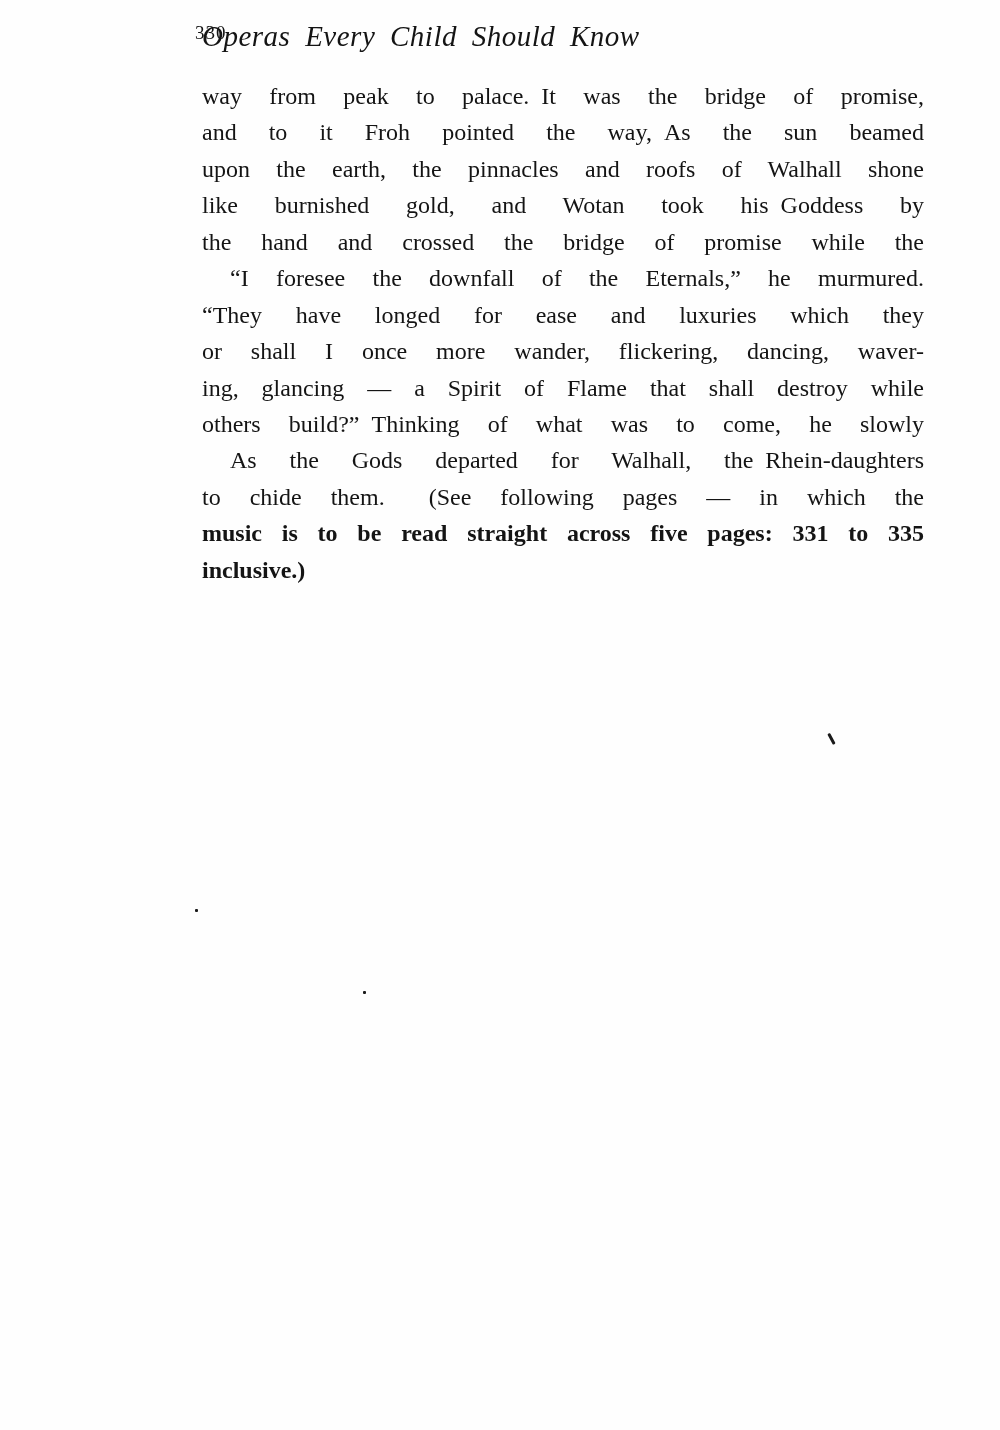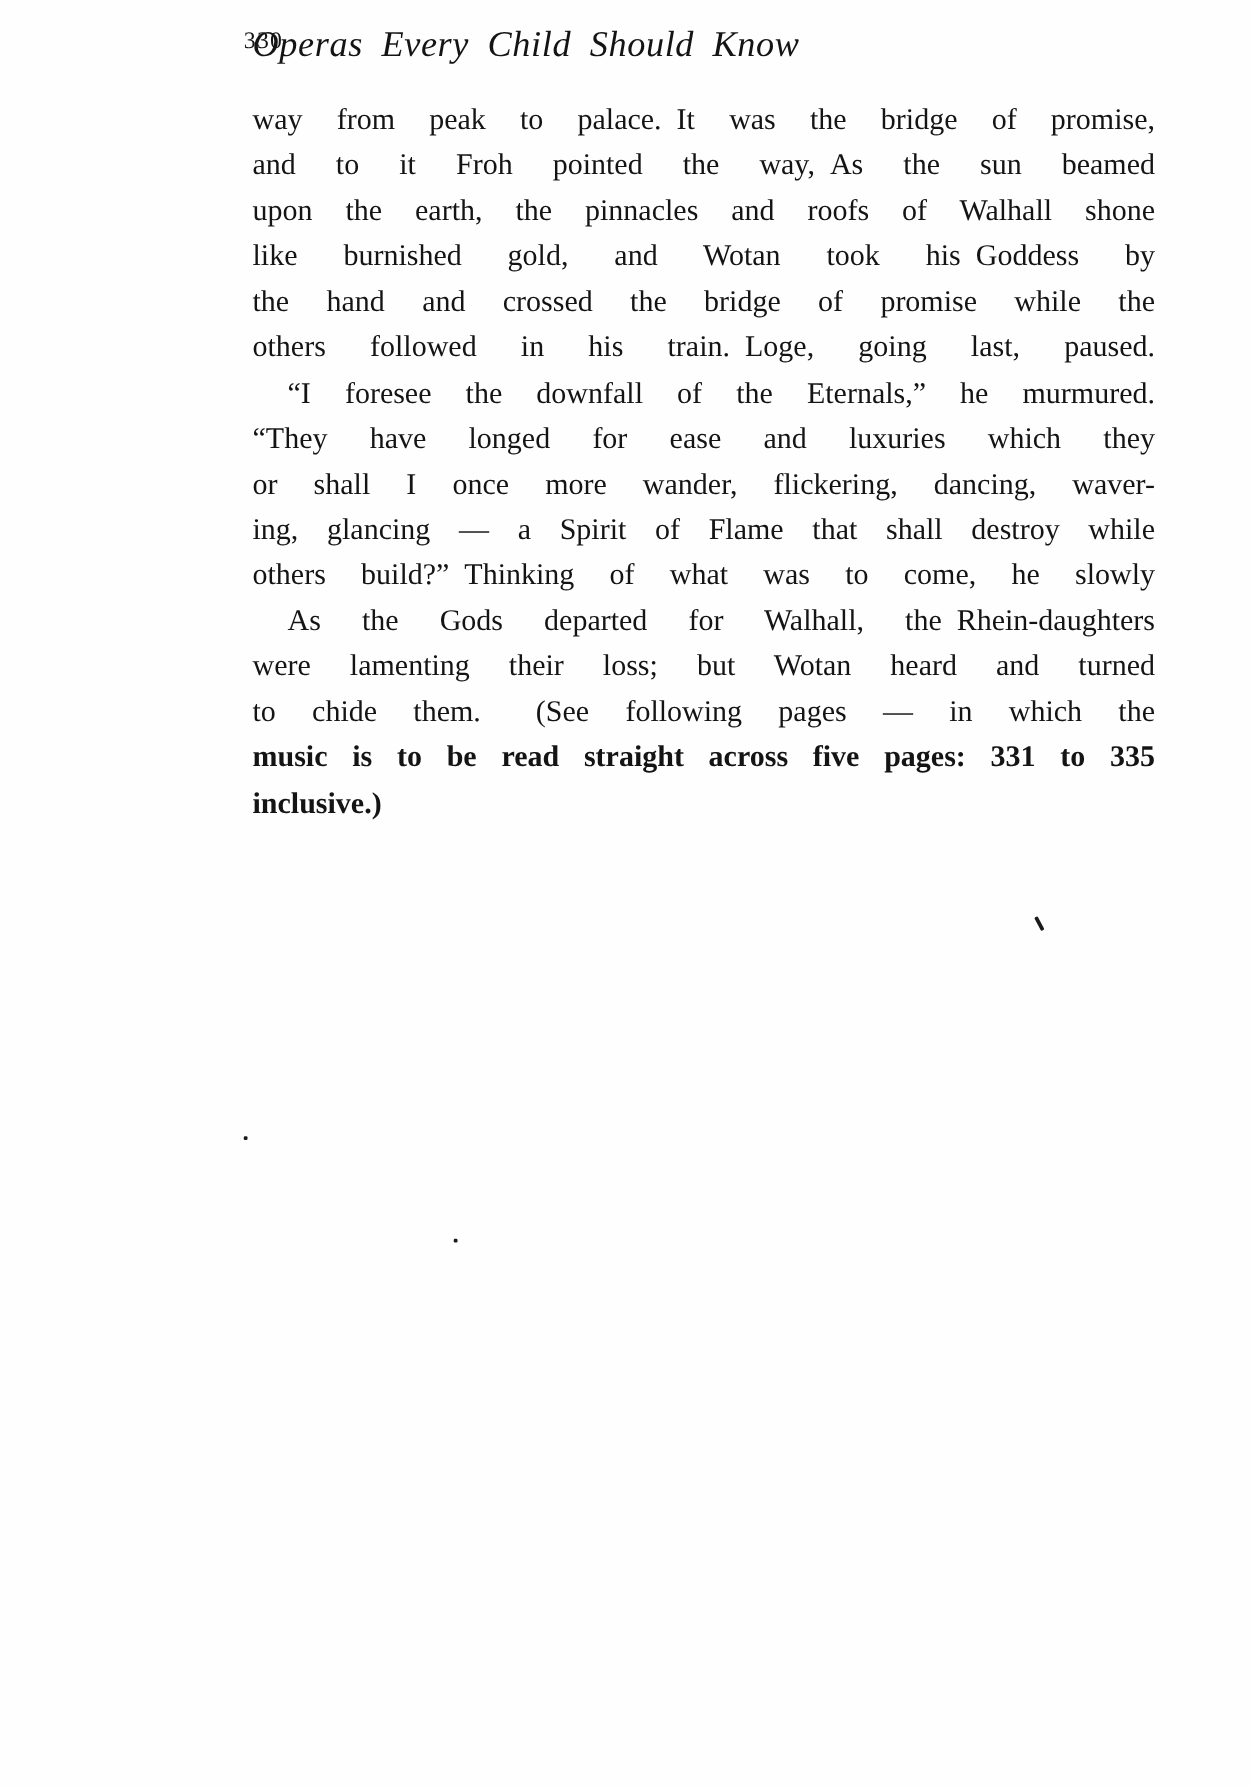--- a/index.html
+++ b/index.html
@@ -94,28 +94,26 @@
   <span class="page-number">330</span>
   <span class="running-title">Operas Every Child Should Know</span>
 </header>
 
 <main class="text-block">
   <div class="line">way from peak to palace. It was the bridge of promise,</div>
   <div class="line">and to it Froh pointed the way, As the sun beamed</div>
   <div class="line">upon the earth, the pinnacles and roofs of Walhall shone</div>
   <div class="line">like burnished gold, and Wotan took his Goddess by</div>
   <div class="line">the hand and crossed the bridge of promise while the</div>
-  <div class="line">others followed in his train. Loge, going last, paused.</div>
   <div class="line indent">“I foresee the downfall of the Eternals,” he murmured.</div>
   <div class="line">“They have longed for ease and luxuries which they</div>
   <div class="line">or shall I once more wander, flickering, dancing, waver-</div>
   <div class="line">ing, glancing — a Spirit of Flame that shall destroy while</div>
   <div class="line">others build?” Thinking of what was to come, he slowly</div>
   <div class="line indent">As the Gods departed for Walhall, the Rhein-daughters</div>
-  <div class="line">were lamenting their loss; but Wotan heard and turned</div>
   <div class="line"><span>to chide them.</span><span class="gap-em"></span><span class="ital">(See following pages — in which the</span></div>
   <div class="line ital bold">music is to be read straight across five pages: 331 to 335</div>
   <div class="line ital bold endpara">inclusive.)</div>
 </main>
 
 <div class="stray-mark"></div>
 <div class="ink-speck speck-a"></div>
 <div class="ink-speck speck-b"></div>
 
 </body></html>

